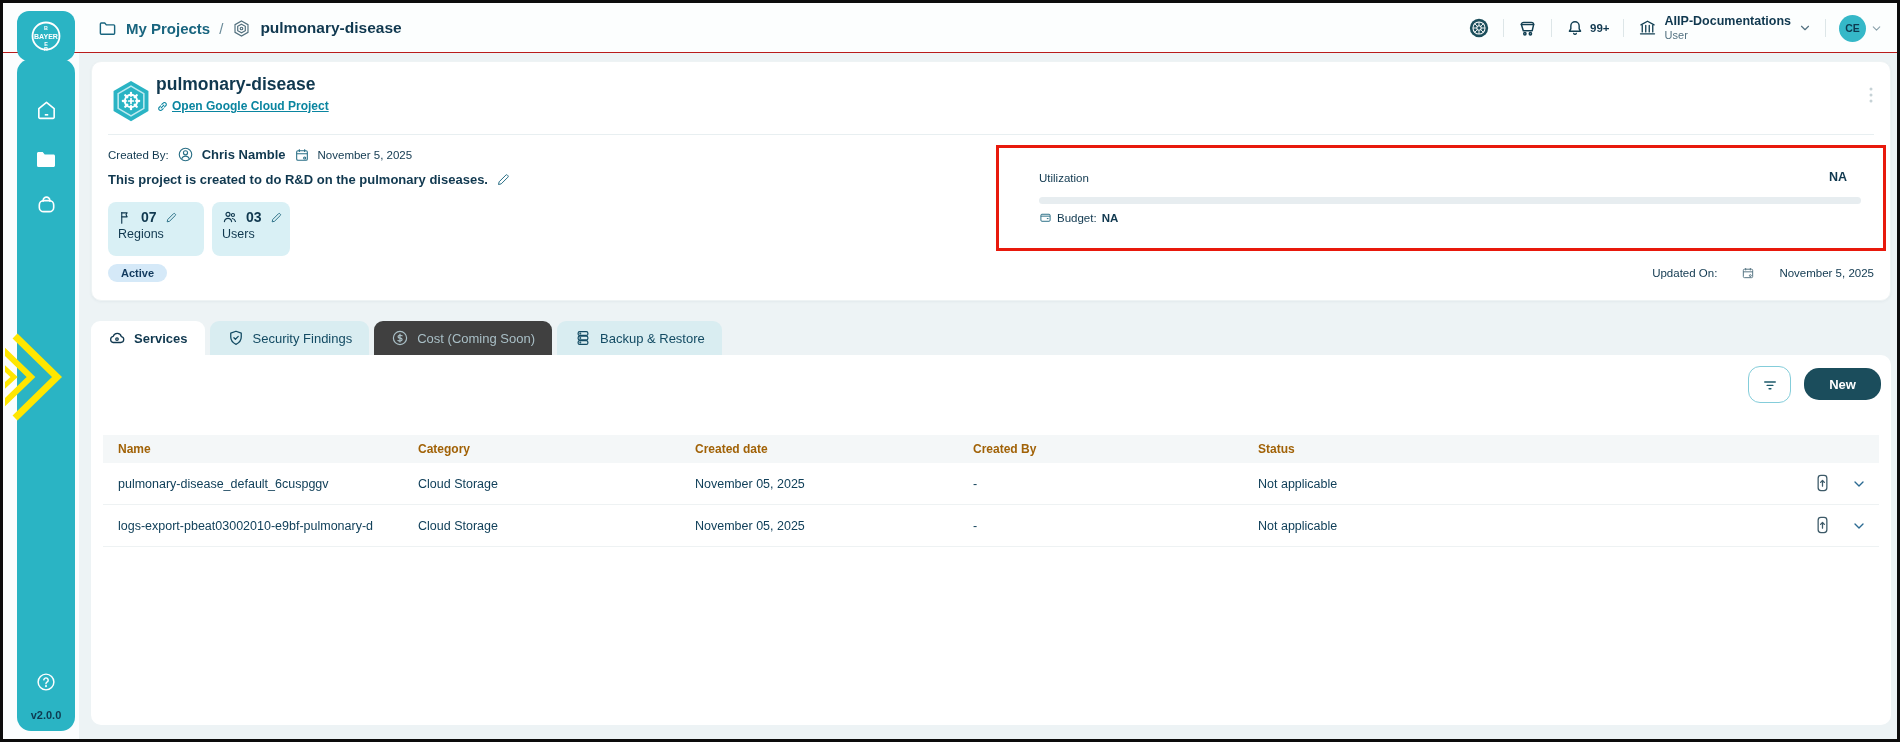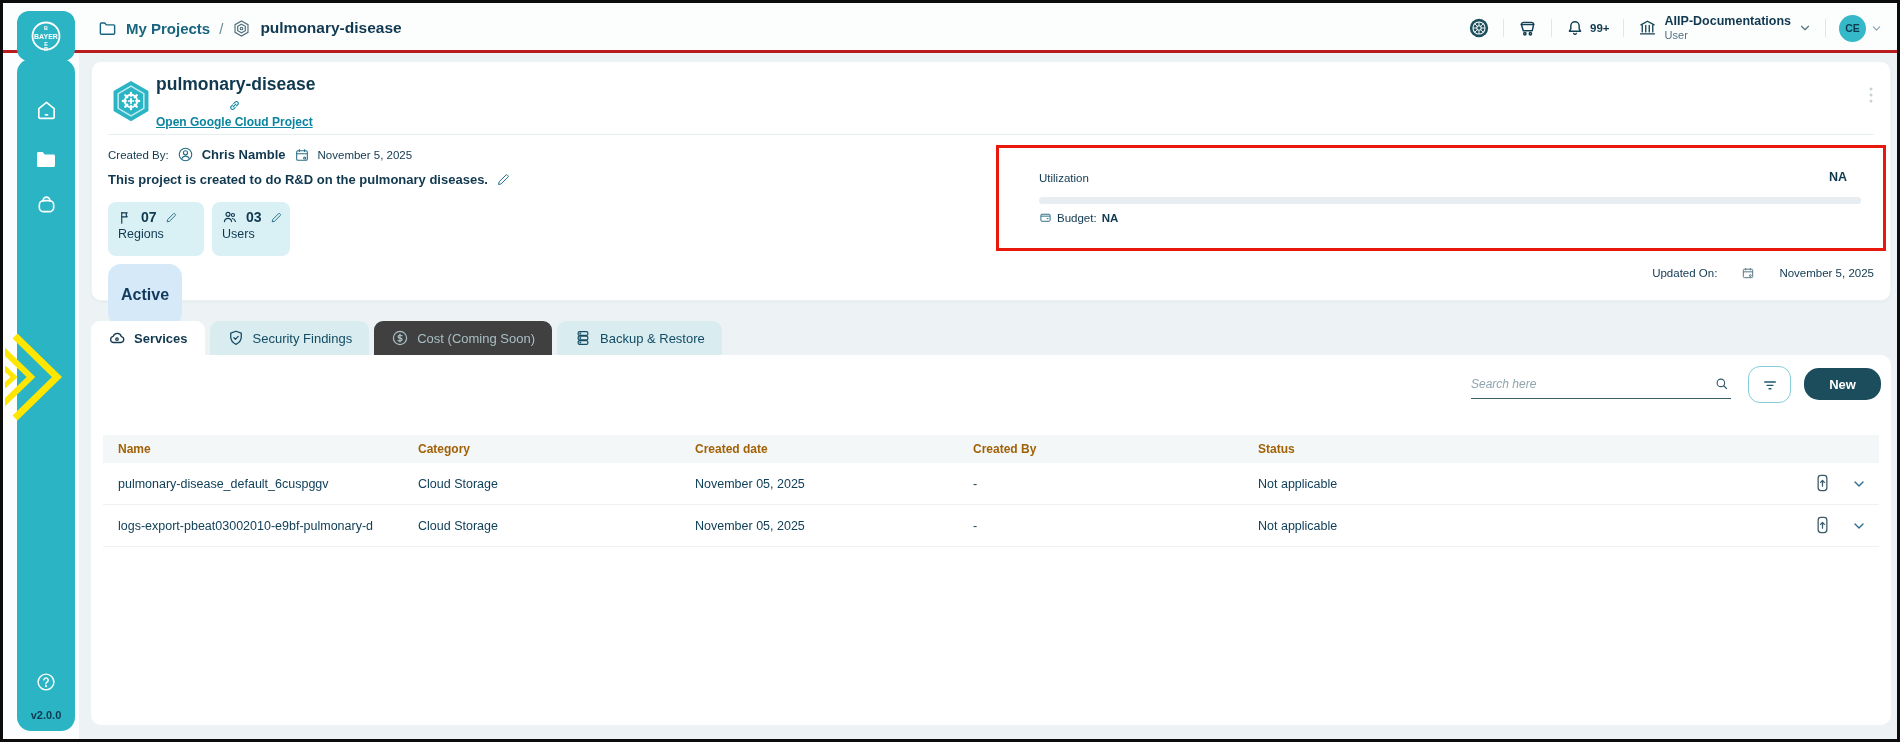--- a/index.html
+++ b/index.html
@@ -6,21 +6,21 @@
   html,body { background:#cfd6d9; }
   body { font-family:"Liberation Sans", sans-serif; }
   .screen {
     position:relative; width:1900px; height:742px;
     background:#fbfdfe; border:3px solid #0c0c0c; overflow:hidden;
     color:#10384f;
   }
   .content-bg { position:absolute; left:76px; top:50px; right:0; bottom:0; background:#edf3f5; }
 
   
-  .topbar { position:absolute; left:0; top:0; right:0; height:50px; background:#fcfefe; border-bottom:3px solid #b91c1c; z-index:5; }
+  .topbar { position:absolute; left:0; top:0; right:0; height:50px; background:#fcfefe; border-bottom:1px solid #b91c1c; z-index:5; }
   .brand-logo { position:absolute; left:14px; top:8px; width:58px; height:50px; border-radius:12px; background:#2ab4c4; display:flex; align-items:center; justify-content:center; z-index:8; }
   .breadcrumb { position:absolute; left:95px; top:0; height:50px; display:flex; align-items:center; gap:9px; }
   .crumb-root { font-size:15px; font-weight:600; color:#19657f; }
   .crumb-sep { font-size:15px; color:#6a8b99; }
   .crumb-current { font-size:15.5px; font-weight:bold; color:#10384f; }
   .top-right { position:absolute; right:14px; top:0; height:50px; display:flex; align-items:center; gap:13px; }
   .vdiv { width:1px; height:18px; background:#dde6e8; }
   .notif { display:flex; align-items:center; gap:5px; }
   .notif-count { font-size:11.5px; font-weight:bold; color:#10384f; }
   .org { display:flex; align-items:center; gap:7px; cursor:pointer; }
@@ -34,31 +34,31 @@
   .side-col { position:absolute; left:14px; top:56px; width:58px; height:672px; background:#2ab4c4; border-radius:14px; z-index:6; }
   .side-icon { position:absolute; left:0; right:0; display:flex; justify-content:center; color:#ffffff; cursor:pointer; }
   .side-deco { position:absolute; left:2px; top:330px; z-index:7; pointer-events:none; }
   .side-help { position:absolute; left:0; right:0; top:612px; display:flex; justify-content:center; color:#fff; cursor:pointer; }
   .side-version { position:absolute; left:0; right:0; top:650px; text-align:center; font-size:11px; font-weight:bold; color:#0e3a50; }
 
   
   .card { position:absolute; left:88px; top:58px; width:1800px; height:240px; background:#ffffff; border:1px solid #eef3f4; border-radius:10px; box-shadow:0 1px 3px rgba(16,56,79,.05); z-index:2; }
   .proj-hex { position:absolute; left:16px; top:16px; }
   .proj-title { position:absolute; left:64px; top:12px; font-size:17.5px; font-weight:bold; color:#10384f; }
-  .proj-link { position:absolute; left:64px; top:37px; display:flex; align-items:center; gap:3px; color:#0a85a0; font-size:12px; font-weight:bold; text-decoration:underline; cursor:pointer;flex-direction:column; }
+  .proj-link { position:absolute; left:64px; top:37px; display:flex; align-items:center; gap:3px; color:#0a85a0; font-size:12px; font-weight:bold; text-decoration:underline; cursor:pointer; }
   .card-kebab { position:absolute; right:12px; top:24px; color:#c6d2d6; cursor:pointer; }
   .card-div { position:absolute; left:16px; right:16px; top:72px; height:1px; background:#e8eff1; }
   .created-row { position:absolute; left:16px; top:84px; display:flex; align-items:center; gap:8px; font-size:11.5px; color:#10384f; }
   .created-name { font-size:13px; font-weight:bold; }
   .desc-row { position:absolute; left:16px; top:110px; display:flex; align-items:center; gap:8px; font-size:13px; font-weight:600; color:#10384f; }
   .stat-box { position:absolute; top:140px; height:54px; background:#d9f0f5; border-radius:8px; padding:7px 10px; }
   .stat-line { display:flex; align-items:center; gap:8px; }
   .stat-value { font-size:14px; font-weight:bold; color:#10384f; }
   .stat-label { font-size:12.5px; color:#10384f; margin-top:2px; }
-  .status-pill { position:absolute; left:16px; top:202px; background:#d5e9f8; color:#123a5e; font-size:16px; font-weight:bold; padding:22px 13px; border-radius:13px; }
+  .status-pill { position:absolute; left:16px; top:202px; background:#d5e9f8; color:#123a5e; font-size:11px; font-weight:bold; padding:3px 13px; border-radius:13px; }
   .updated-row { position:absolute; right:16px; top:204px; display:flex; align-items:center; gap:24px; font-size:11.5px; color:#10384f; }
 
   .annot-box { position:absolute; left:904px; top:83px; width:890px; height:106px; border:3px solid #e8190c; }
   .util-label { position:absolute; left:40px; top:24px; font-size:11.5px; color:#10384f; }
   .util-value { position:absolute; right:36px; top:22px; font-size:12.5px; font-weight:600; color:#10384f; }
   .util-bar { position:absolute; left:40px; right:22px; top:49px; height:7px; background:#e7edf0; border-radius:4px; }
   .budget-row { position:absolute; left:40px; top:63px; display:flex; align-items:center; gap:5px; font-size:11.5px; color:#10384f; }
   .budget-val { font-weight:bold; }
 
   
@@ -397,29 +397,20 @@
             <circle cx="8.4" cy="6" r="0.5" fill="currentColor"></circle>
             <circle cx="8.4" cy="12" r="0.5" fill="currentColor"></circle>
             <circle cx="8.4" cy="18" r="0.5" fill="currentColor"></circle>
           </svg>
       </span>
       <span>Backup &amp; Restore</span>
     </div>
   </div>
 
   <div class="panel">
-    <div class="search-wrap">
-      <input type="text" placeholder="Search here" style="">
-      <span class="search-glass ic">
-        <svg width="15" height="15" viewBox="0 0 24 24" fill="none" stroke="currentColor" stroke-width="1.8" stroke-linecap="round">
-            <circle cx="11" cy="11" r="6"></circle>
-            <path d="M15.6 15.6L20 20"></path>
-          </svg>
-      </span>
-    </div>
     <div class="filter-btn">
       <span class="ic">
         <svg width="18" height="18" viewBox="0 0 24 24" fill="none" stroke="currentColor" stroke-width="1.9" stroke-linecap="round">
             <path d="M5 8h14M8.2 12.5h7.6M10.8 17h2.4"></path>
           </svg>
       </span>
     </div>
     <button class="new-btn">New</button>
 
     <div class="thead">

